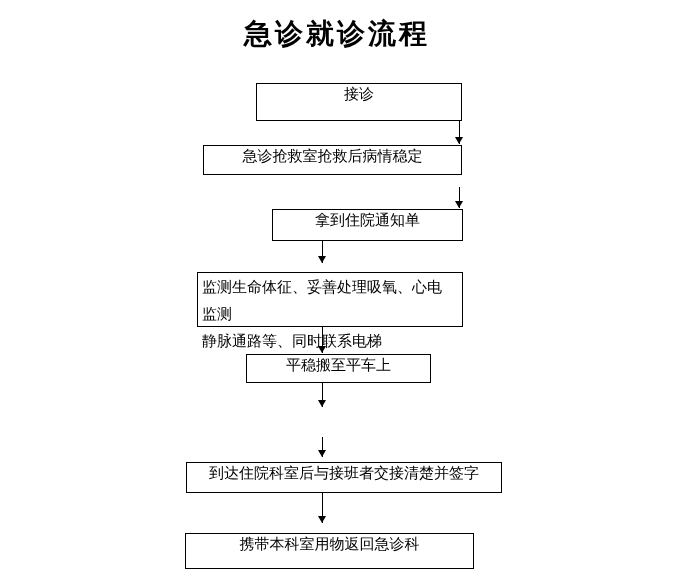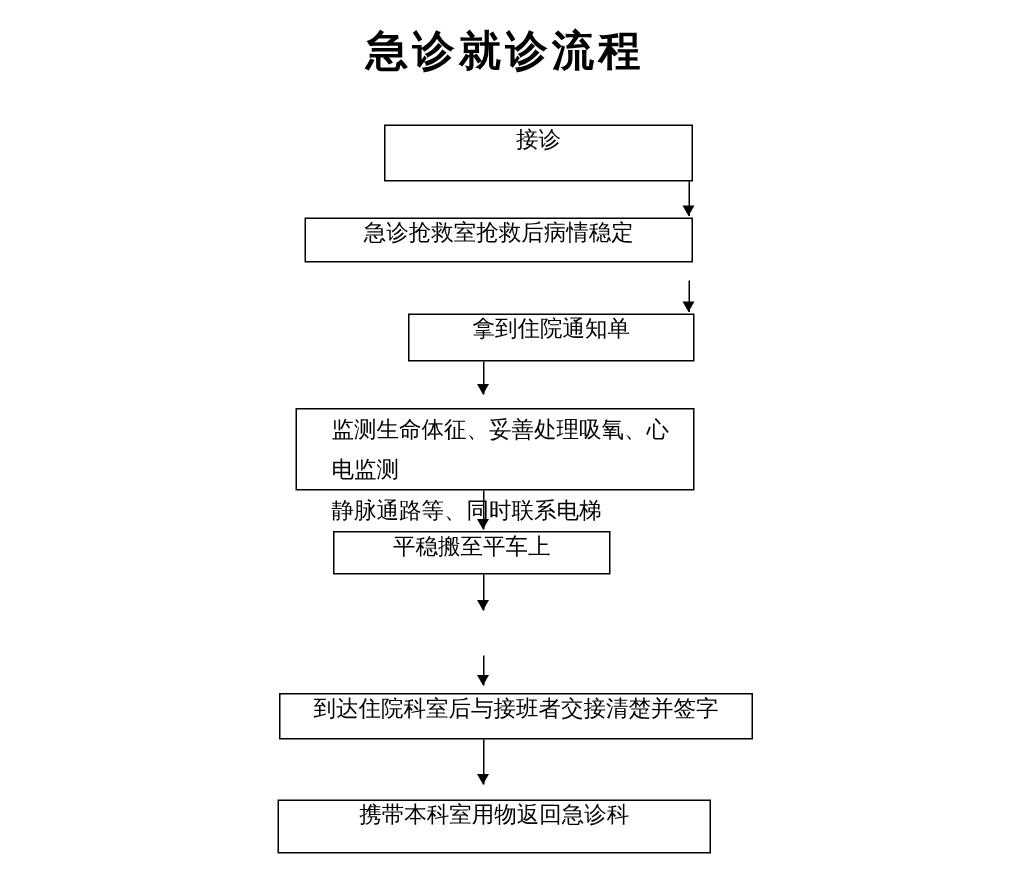--- a/index.html
+++ b/index.html
@@ -41,22 +41,22 @@
     align-items: flex-start;
     justify-content: center;
     text-align: center;
     white-space: nowrap;
   }
   .s1 { left: 256px; top:  83px; width: 206px; height: 38px; }
   .s2 { left: 203px; top: 145px; width: 259px; height: 30px; }
   .s3 { left: 272px; top: 209px; width: 191px; height: 32px; }
   .s4 { left: 197px; top: 272px; width: 266px; height: 55px;
         justify-content: flex-start; text-align: left;
-        padding: 0 6px 0 23px; white-space: pre-line; line-height: 27px; }
-  .s5 { left: 222px; top: 354px; width: 185px; height: 29px; }
+        padding: 0 6px 0 4px; white-space: pre-line; line-height: 27px; }
+  .s5 { left: 246px; top: 354px; width: 185px; height: 29px; }
   .s6 { left: 173px; top: 408px; width: 305px; height: 29px; }
   .s7 { left: 186px; top: 462px; width: 316px; height: 31px; }
   .s8 { left: 185px; top: 533px; width: 289px; height: 36px; }
 
   .arrow {
     position: absolute;
     width: 0;
     border-left: 1.5px solid var(--line);
   }
   .arrow::after {

